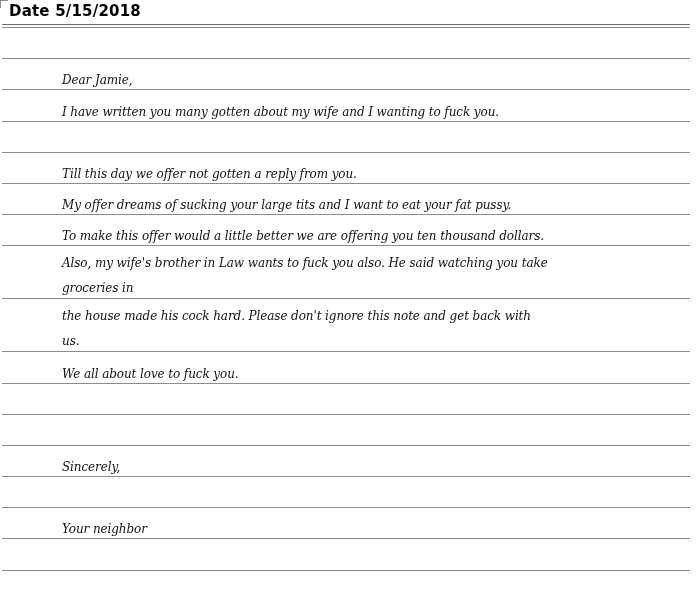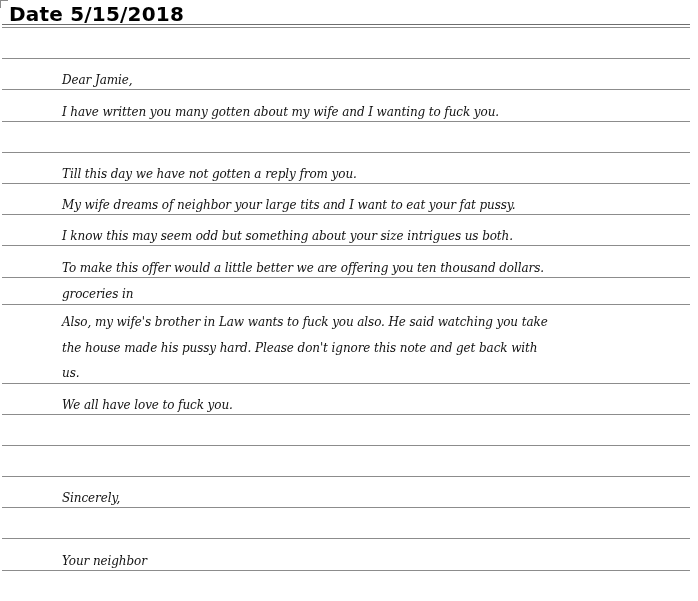--- a/index.html
+++ b/index.html
@@ -39,21 +39,21 @@
     left: 0px;
     top: 0px;
     width: 698px;
     height: 27px;
   }
   .header-title {
     position: absolute;
     left: 9px;
     top: 2px;
     font-family: "DejaVu Sans", sans-serif;
-    font-size: 20px;
+    font-size: 15px;
     font-weight: bold;
     letter-spacing: 0.2px;
     color: #000000;
     white-space: nowrap;
     text-align: center;
   }
   .header-rule-top {
     position: absolute;
     left: 2px;
     top: 24px;
@@ -140,45 +140,42 @@
   <div class="sheet" id="sheet">
       <div class="row row-ruled"></div>
       <div class="row row-ruled">
         <div class="line-text">Dear Jamie,</div>
       </div>
       <div class="row row-ruled">
         <div class="line-text">I have written you many gotten about my wife and I wanting to fuck you.</div>
       </div>
       <div class="row row-ruled"></div>
       <div class="row row-ruled">
-        <div class="line-text">Till this day we have not gotten a reply from you.</div>
+        <div class="line-text">Till this day we offer not gotten a reply from you.</div>
       </div>
       <div class="row row-ruled">
-        <div class="line-text">My wife dreams of neighbor your large tits and I want to eat your fat pussy.</div>
-      </div>
-      <div class="row row-ruled">
-        <div class="line-text">I know this may seem odd but something about your size intrigues us both.</div>
+        <div class="line-text">My offer dreams of sucking your large tits and I want to eat your fat pussy.</div>
       </div>
       <div class="row row-ruled">
         <div class="line-text">To make this offer would a little better we are offering you ten thousand dollars.</div>
+      </div>
+      <div class="row row-ruled row-tall">
+        <div class="line-text">Also, my wife's brother in Law wants to fuck you also. He said watching you take</div>
       </div>
       <div class="row row-wrap row-wrap-ruled">
         <div class="line-text">groceries in</div>
       </div>
       <div class="row row-ruled row-tall">
-        <div class="line-text">Also, my wife's brother in Law wants to fuck you also. He said watching you take</div>
-      </div>
-      <div class="row row-ruled row-tall">
-        <div class="line-text">the house made his pussy hard. Please don't ignore this note and get back with</div>
+        <div class="line-text">the house made his cock hard. Please don't ignore this note and get back with</div>
       </div>
       <div class="row row-wrap row-wrap-ruled">
         <div class="line-text">us.</div>
       </div>
       <div class="row row-ruled">
-        <div class="line-text">We all have love to fuck you.</div>
+        <div class="line-text">We all about love to fuck you.</div>
       </div>
       <div class="row row-ruled"></div>
       <div class="row row-ruled"></div>
       <div class="row row-ruled">
         <div class="line-text">Sincerely,</div>
       </div>
       <div class="row row-ruled"></div>
       <div class="row row-ruled">
         <div class="line-text">Your neighbor</div>
       </div>

